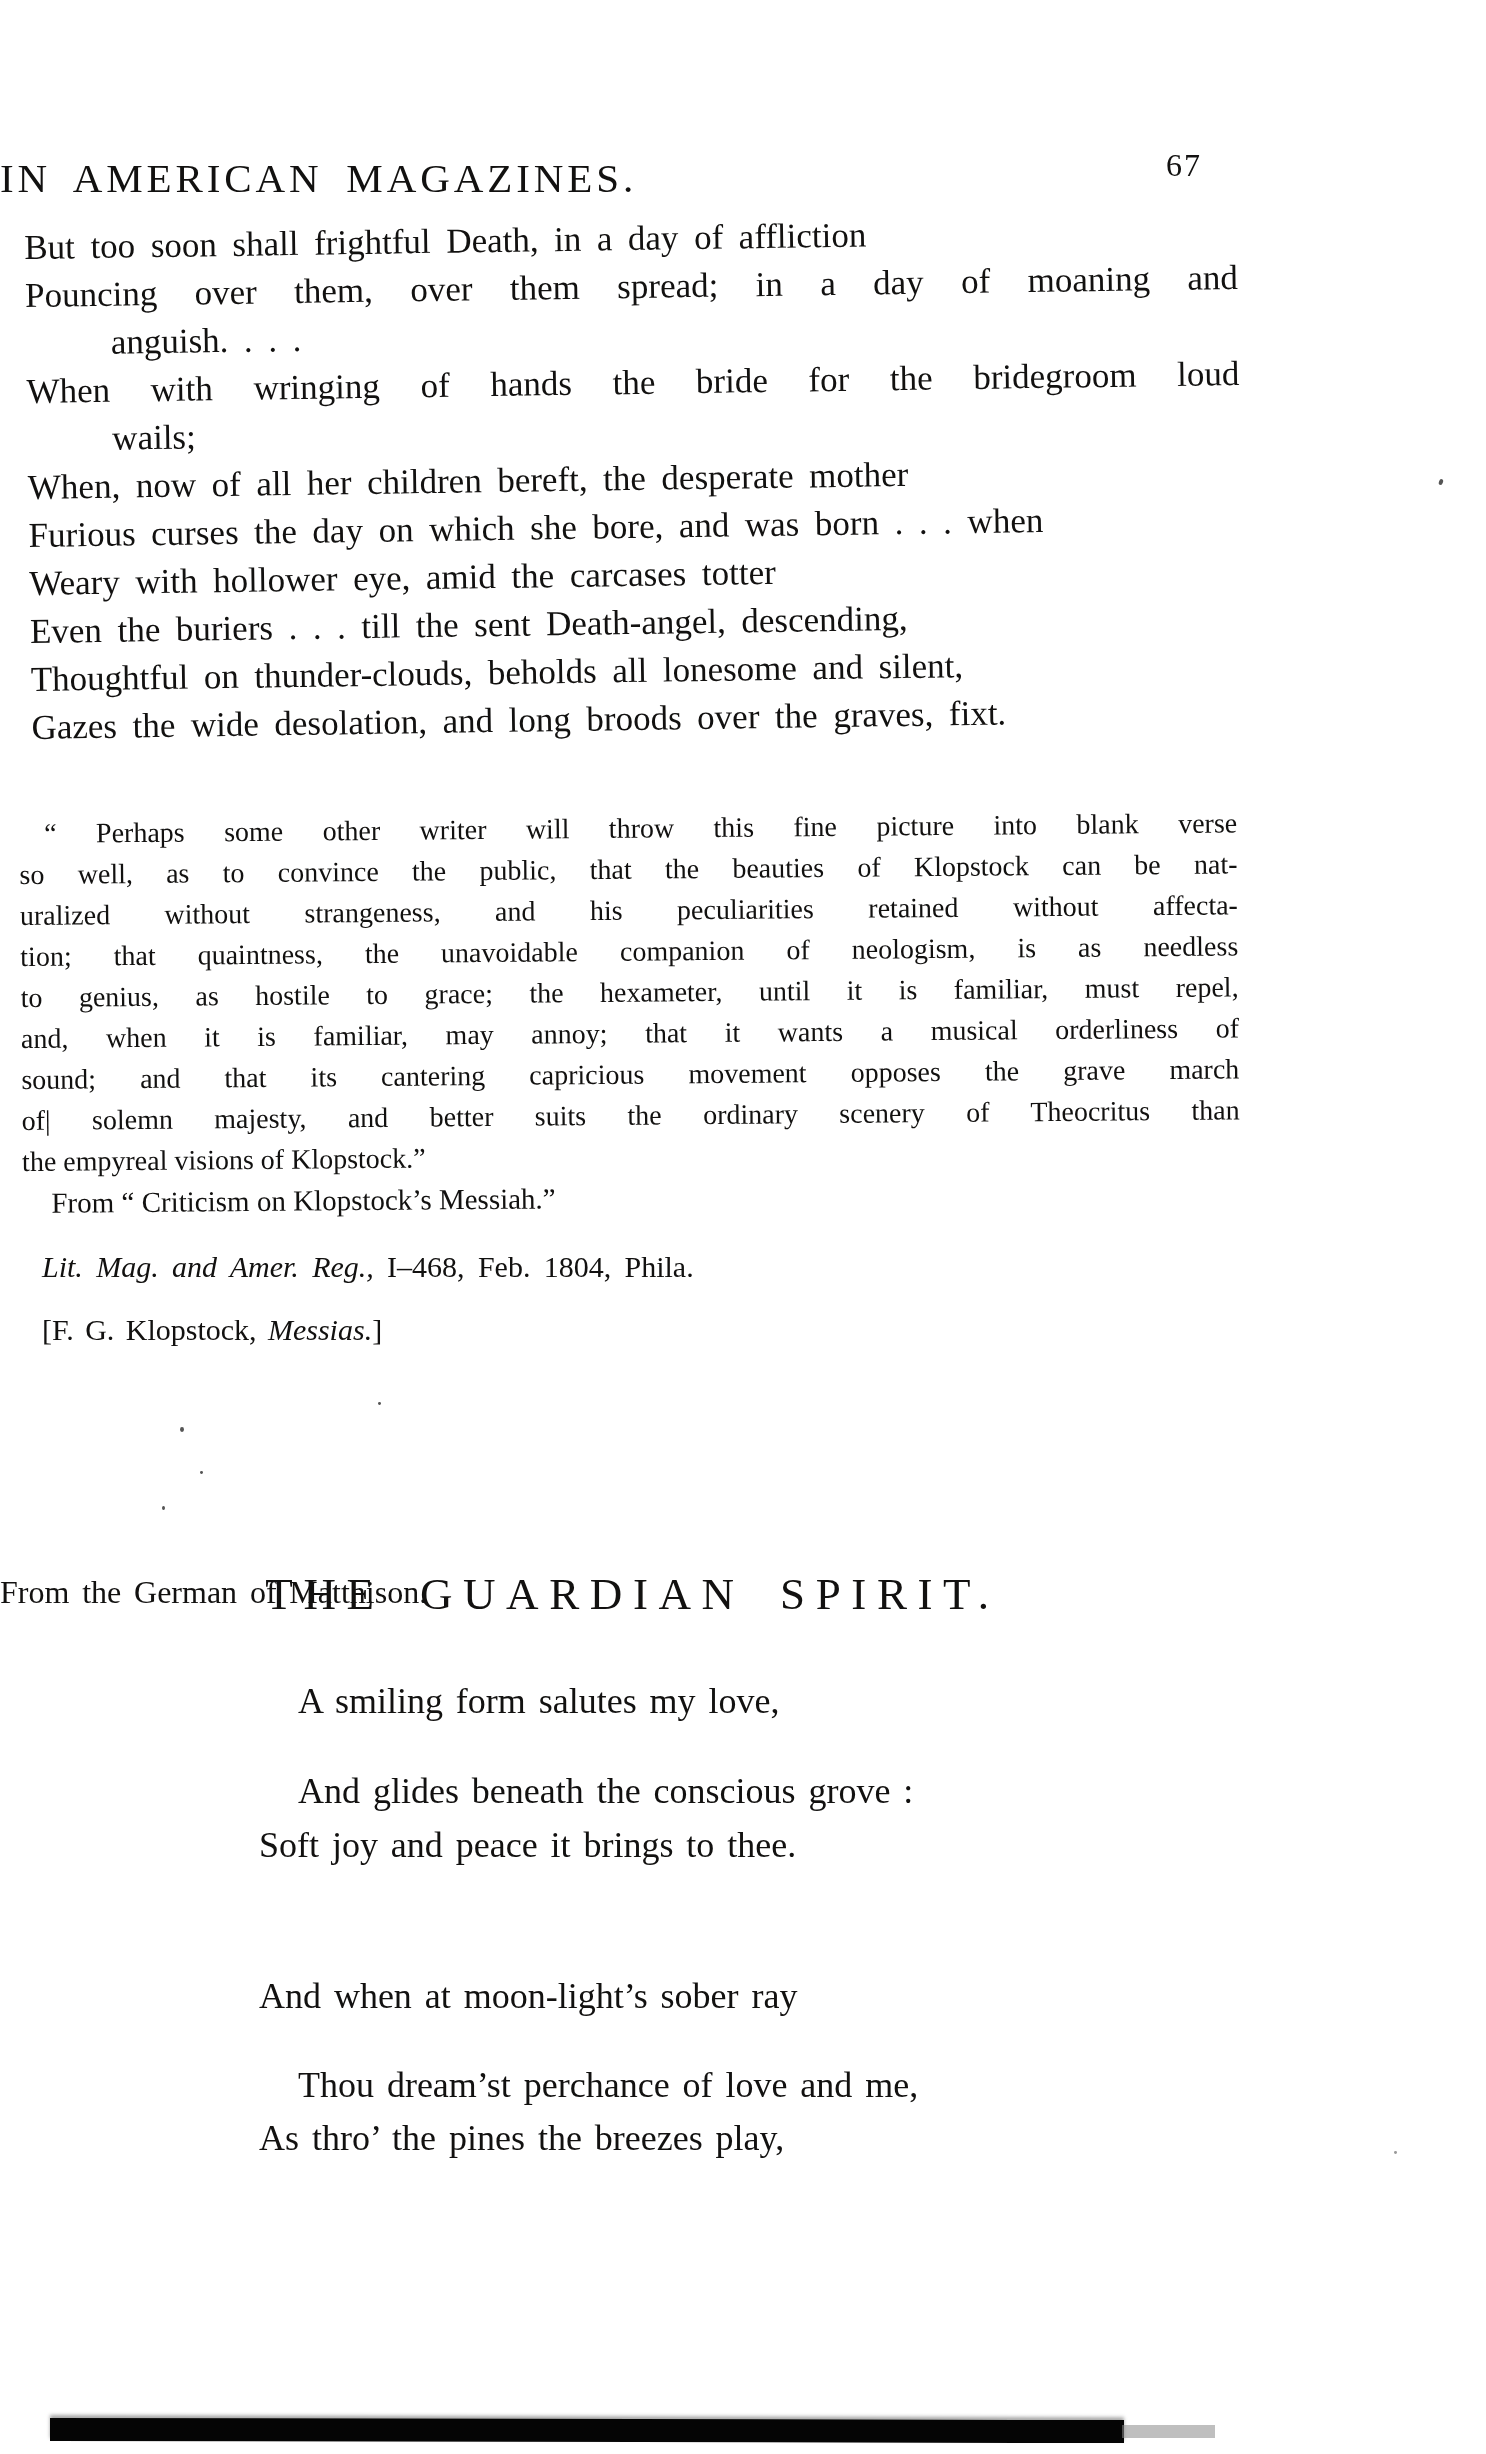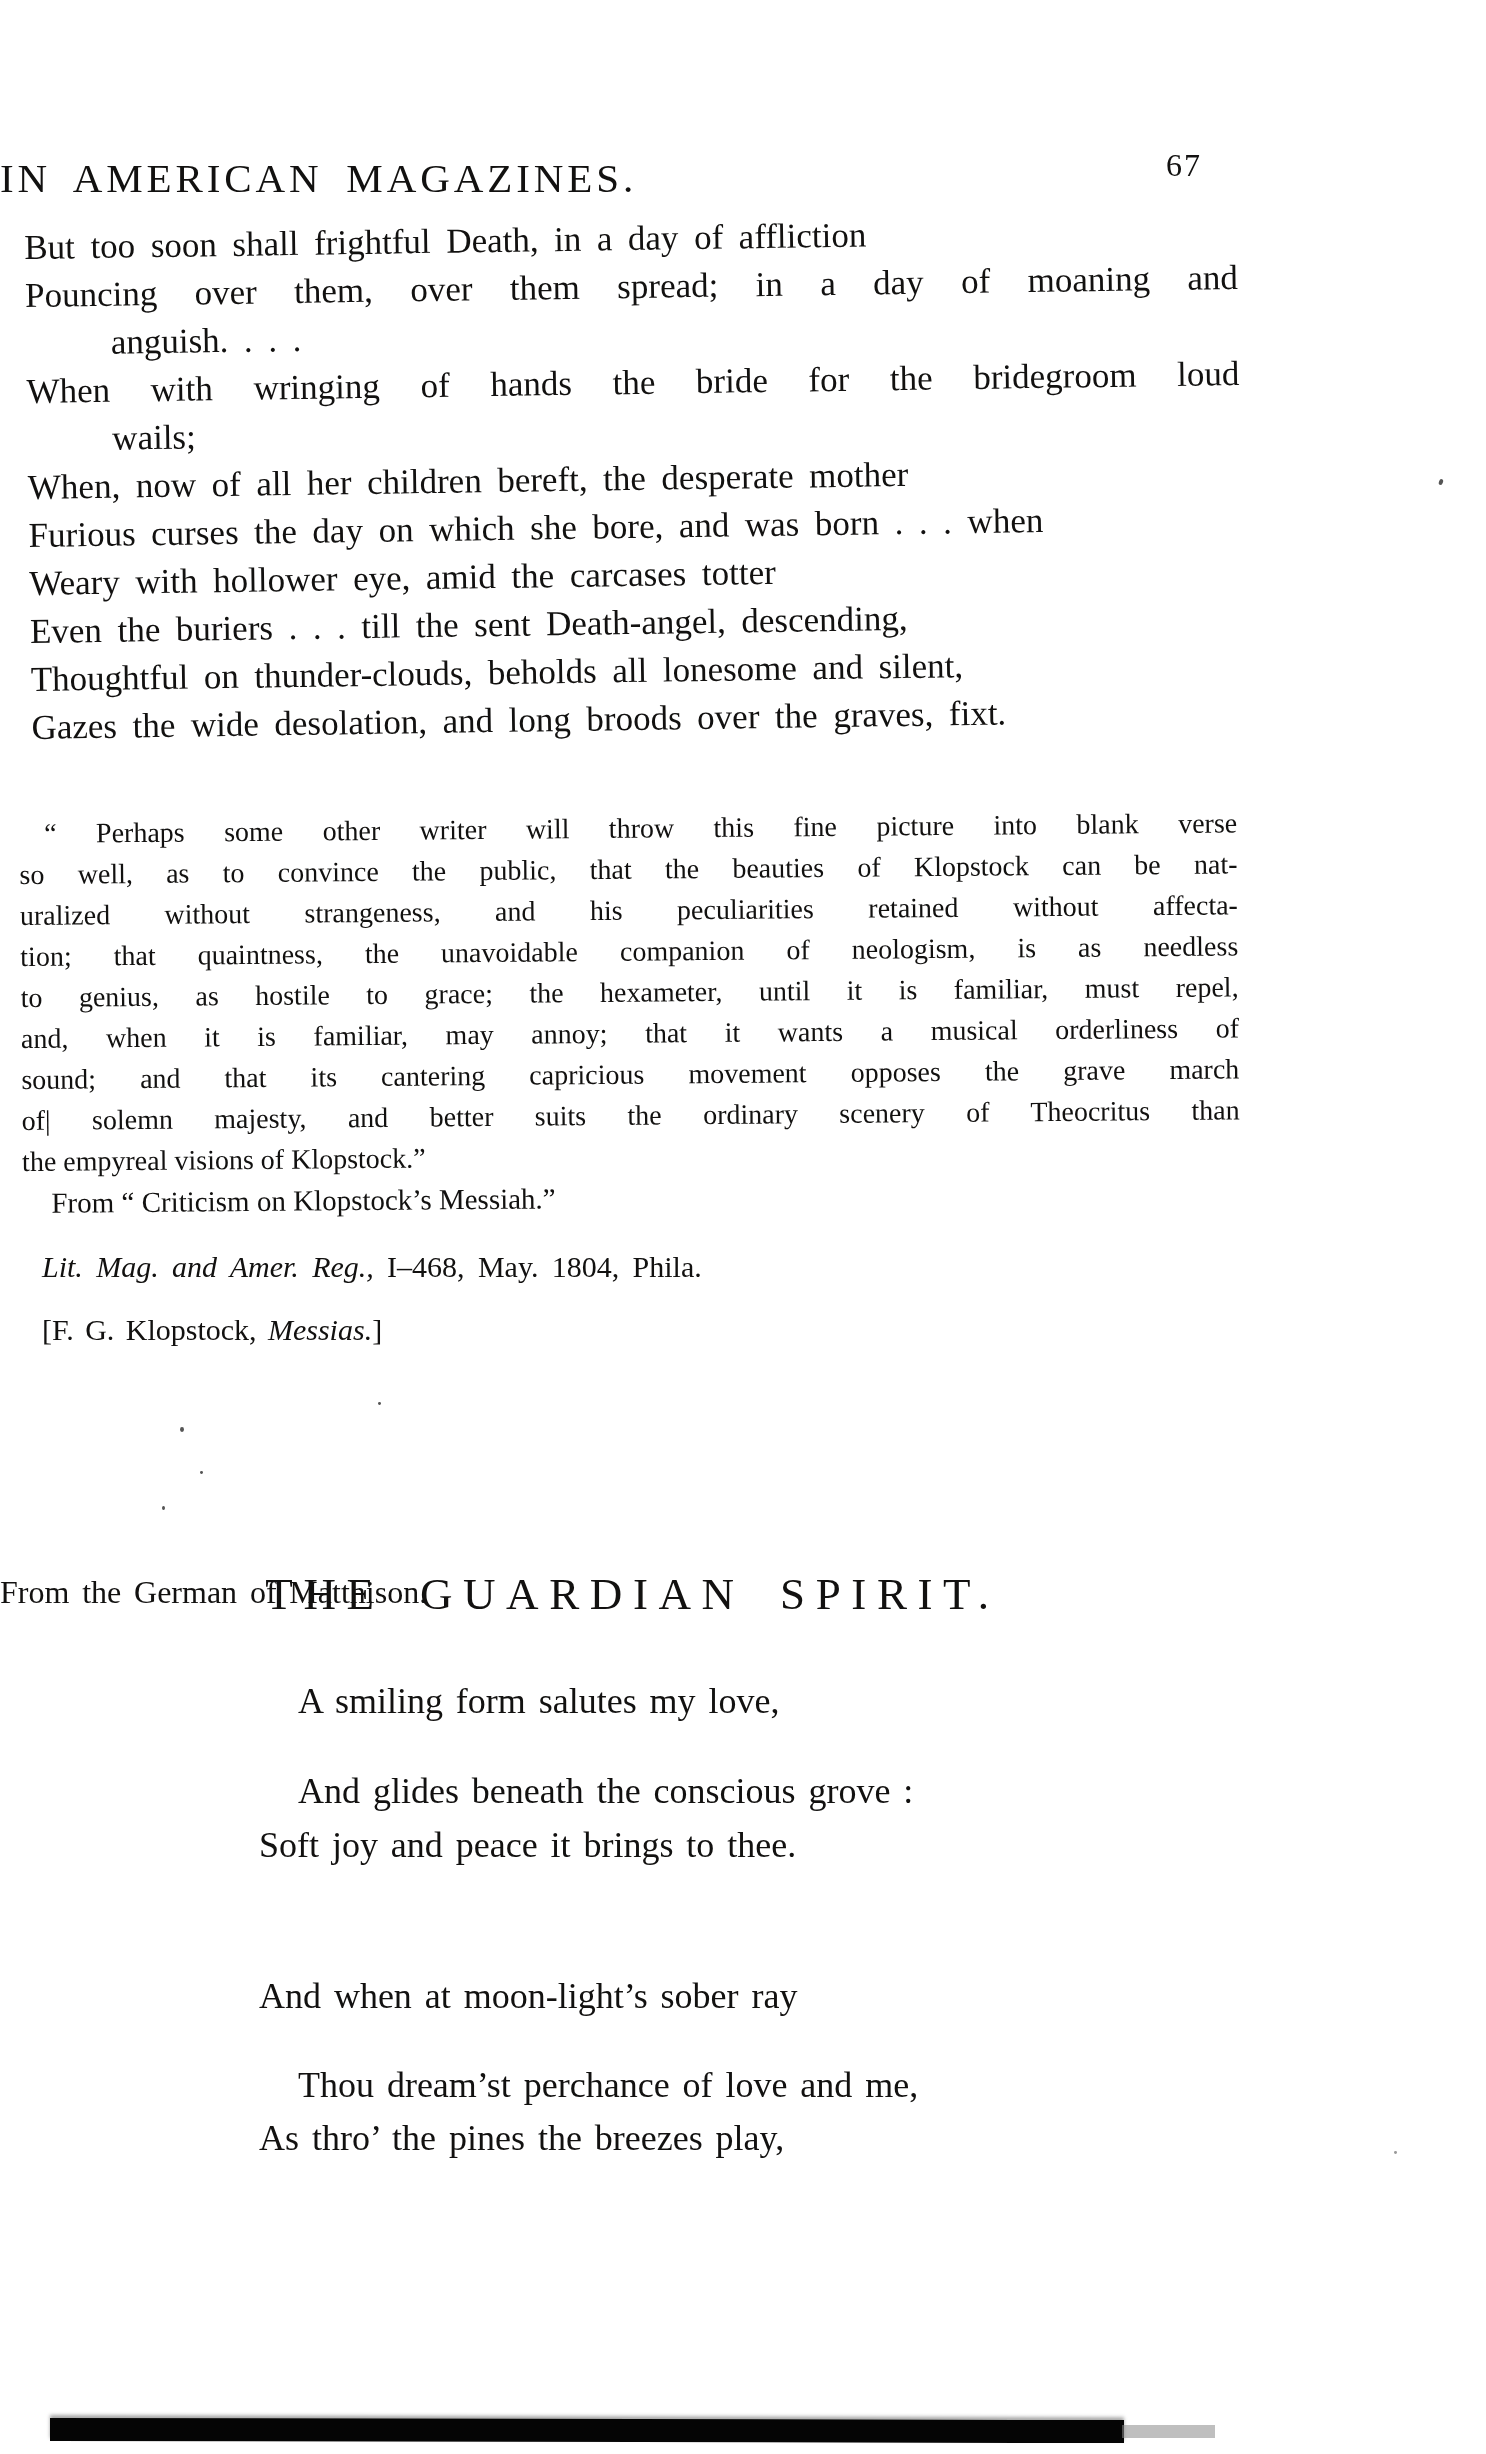--- a/index.html
+++ b/index.html
@@ -128,21 +128,21 @@
     <div class="qline">uralized without strangeness, and his peculiarities retained without affecta-</div>
     <div class="qline">tion; that quaintness, the unavoidable companion of neologism, is as needless</div>
     <div class="qline">to genius, as hostile to grace; the hexameter, until it is familiar, must repel,</div>
     <div class="qline">and, when it is familiar, may annoy; that it wants a musical orderliness of</div>
     <div class="qline">sound; and that its cantering capricious movement opposes the grave march</div>
     <div class="qline">of| solemn majesty, and better suits the ordinary scenery of Theocritus than</div>
     <div class="qline last">the empyreal visions of Klopstock.”</div>
     <div class="source">From “ Criticism on Klopstock’s Messiah.”</div>
   </div>
 
-  <div class="citation"><span class="ital">Lit. Mag. and Amer. Reg.,</span><span> I–468, May. 1804, Phila.</span></div>
+  <div class="citation"><span class="ital">Lit. Mag. and Amer. Reg.,</span><span> I–468, Feb. 1804, Phila.</span></div>
 
   <div class="attribution"><span>[F. G. Klopstock, </span><span class="ital">Messias.</span><span>]</span></div>
 
   <div class="poem-title">THE GUARDIAN SPIRIT.</div>
   <div class="poem-subtitle">From the German of Matthison.</div>
 
   <div class="stanza stanza-1">
     <div class="pline ind">A smiling form salutes my love,</div>
     <div class="pline ind">And glides beneath the conscious grove :</div>
     <div class="pline">Soft joy and peace it brings to thee.</div>

